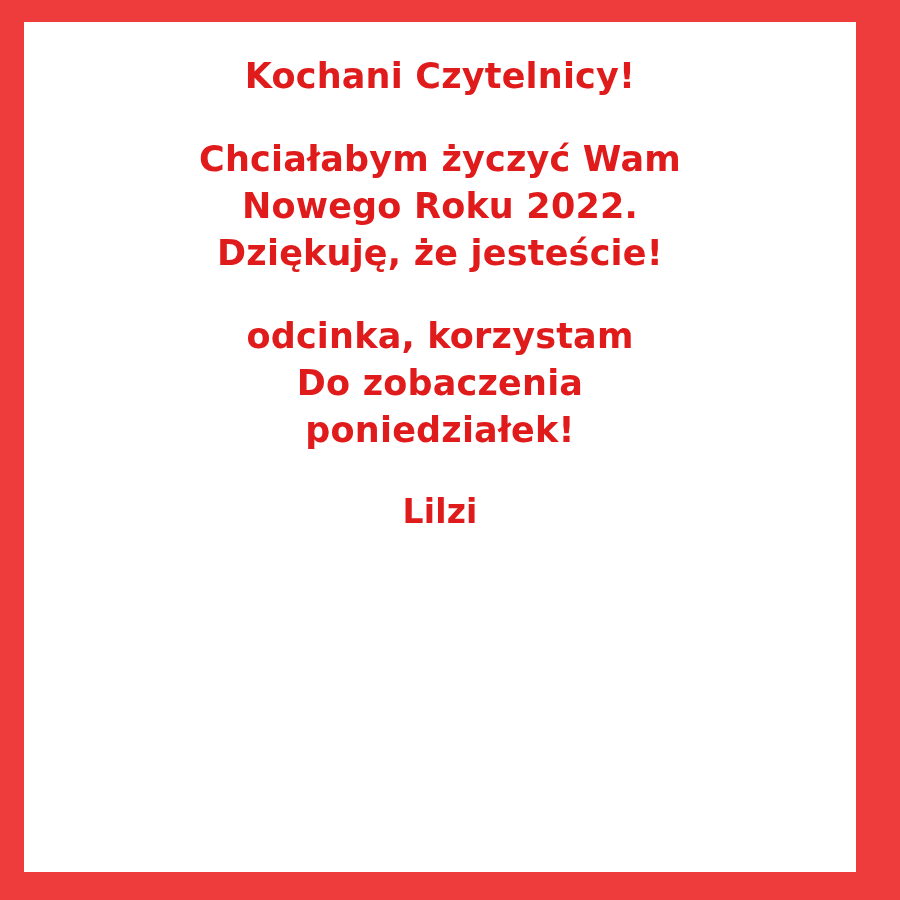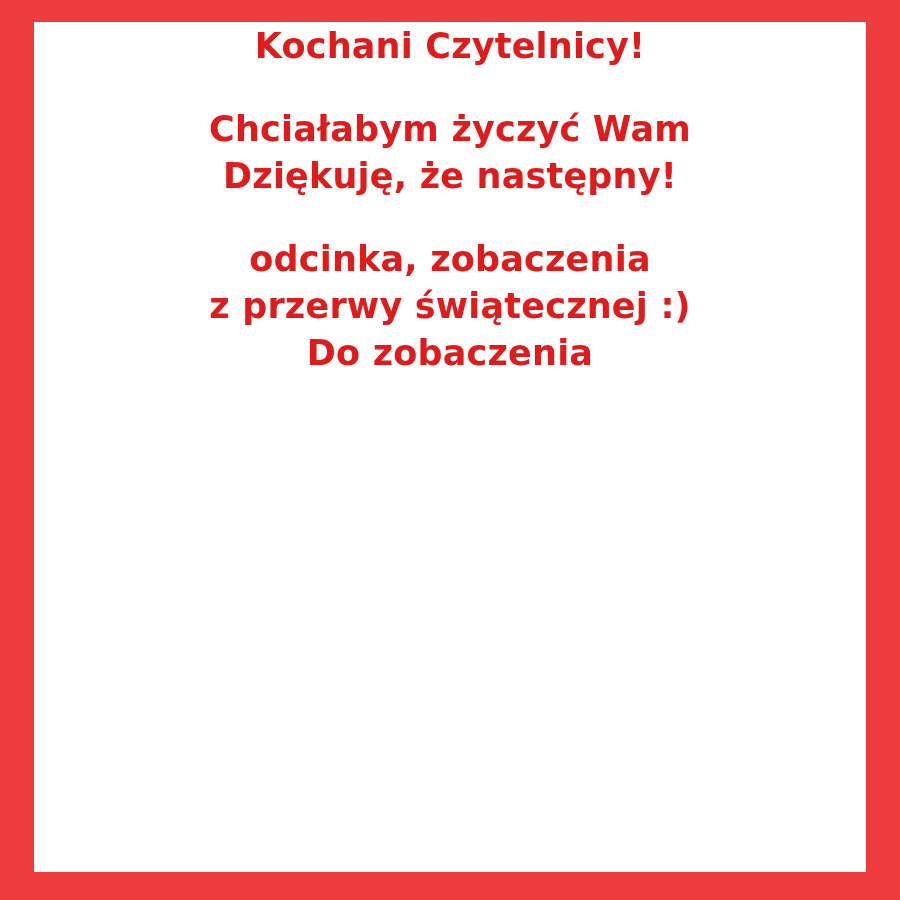--- a/index.html
+++ b/index.html
@@ -36,30 +36,31 @@
     background: #ee3b3b;
     transform: rotate(1.1deg);
   }
   .ribbon.inner-shift {
     transform: rotate(-1.1deg);
   }
 
   
   .panel {
     position: absolute;
-    left: 34px;
+    left: 24px;
     top: 22px;
     width: 832px;
     height: 850px;
     background: #ffffff;
     box-sizing: border-box;
     display: flex;
     flex-direction: column;
     align-items: center;
     justify-content: flex-start;
+    padding-top: 30px;
   }
 
   .message {
     width: 100%;
     text-align: center;
     color: #e01b1b;
     font-family: "DejaVu Sans", sans-serif;
     font-weight: 700;
     letter-spacing: 0.2px;
   }
@@ -95,25 +96,27 @@
   <div class="ribbon inner-shift"></div>
 
   <div class="panel">
     <div class="message">
 
       <span class="line heading">Kochani Czytelnicy!</span>
 
       <div class="spacer-md"></div>
 
       <span class="line body-line">Chciałabym życzyć Wam</span>
-      <span class="line body-line">Dziękuję, że następny!</span>
+      <span class="line body-line">Nowego Roku 2022.</span>
+      <span class="line body-line">Dziękuję, że jesteście!</span>
 
       <div class="spacer-lg"></div>
 
-      <span class="line body-line">odcinka, zobaczenia</span>
-      <span class="line body-line">z przerwy świątecznej :)</span>
+      <span class="line body-line">odcinka, korzystam</span>
       <span class="line body-line">Do zobaczenia</span>
+      <span class="line body-line">poniedziałek!</span>
 
       <div class="spacer-lg"></div>
 
+      <span class="line signature">Lilzi</span>
     </div>
   </div>
 </div>
 
 </body></html>

